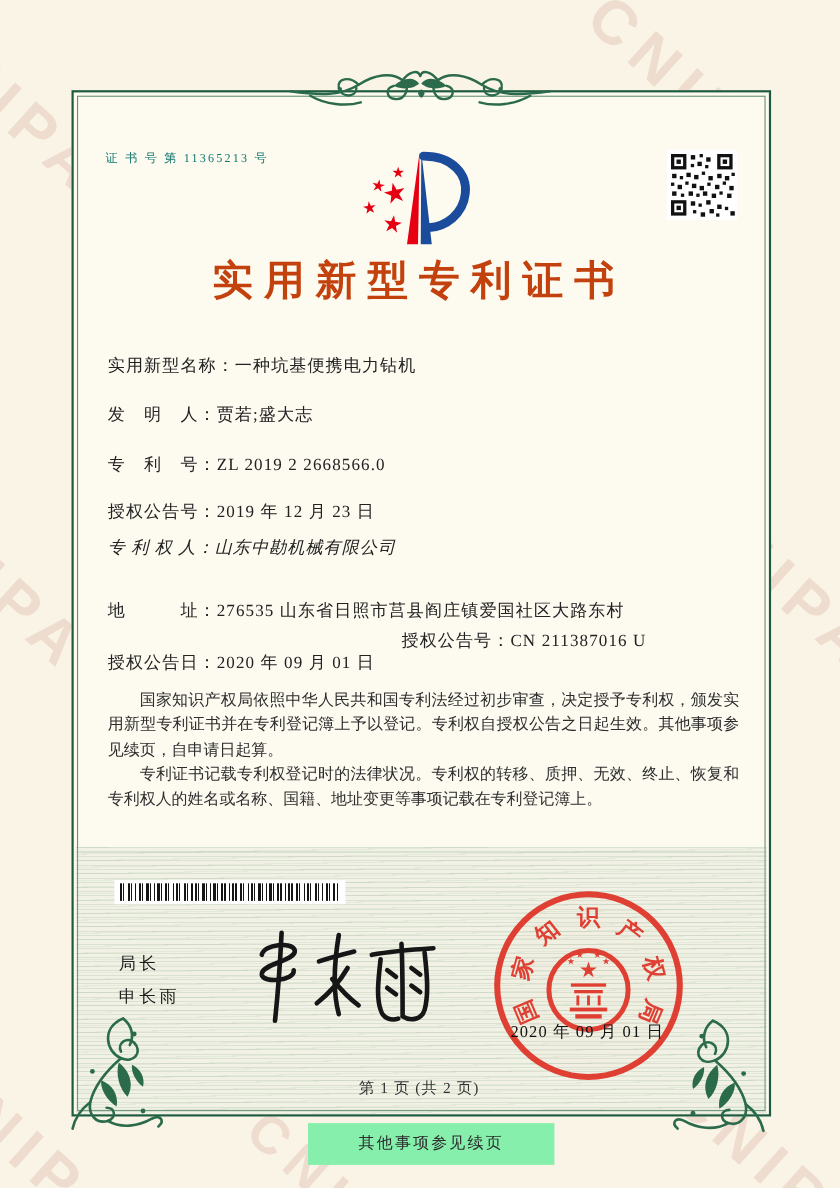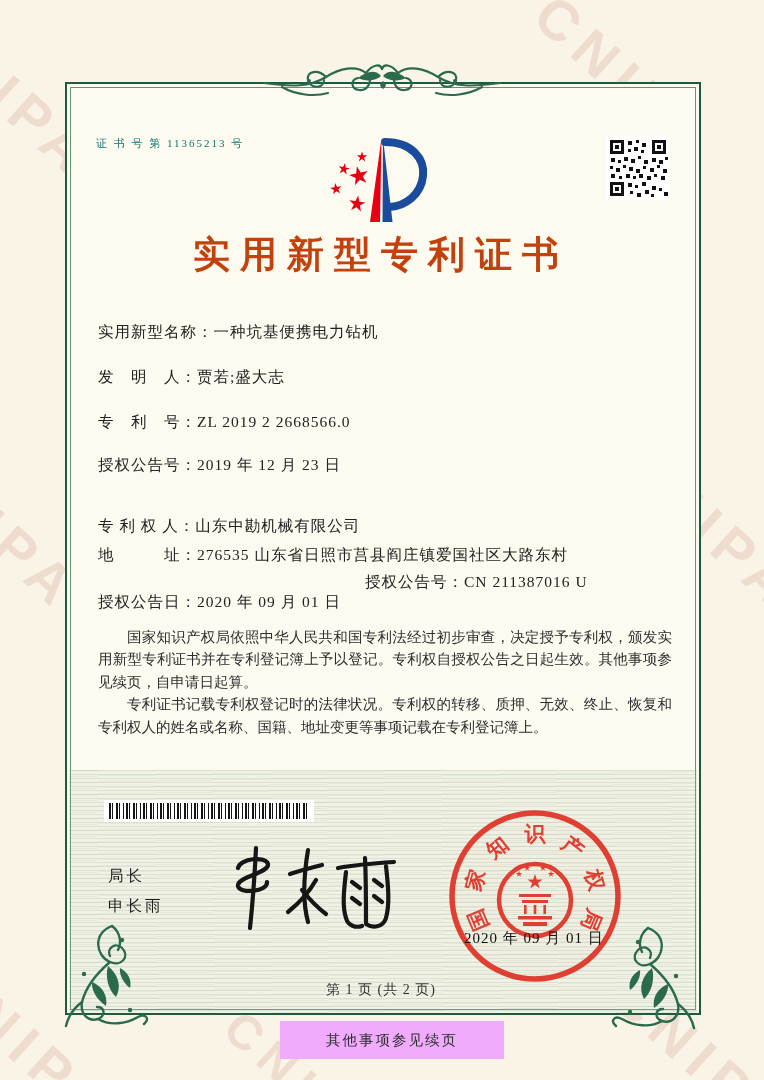--- a/index.html
+++ b/index.html
@@ -29,21 +29,21 @@
   .body-text p{margin:0;text-indent:2em;}
   .barcode-box{left:104px;top:800px;width:210px;height:22px;background:#fff;padding:0;}
   .barcode{position:absolute;left:5px;top:3px;width:200px;height:16px;
     background:repeating-linear-gradient(90deg,
       #141414 0 2px,#fff 2px 3px,#141414 3px 4px,#fff 4px 7px,
       #141414 7px 9px,#fff 9px 10px,#141414 10px 11px,#fff 11px 14px,
       #141414 14px 15px,#fff 15px 17px);}
   .signer{left:108px;font-size:15.5px;letter-spacing:3px;color:#1d1d1d;}
   .pageinfo{left:65px;top:981px;width:632px;text-align:center;font-size:14px;
             letter-spacing:1px;color:#333;}
-  .note-box{left:280px;top:1021px;width:224px;height:38px;background:#f0abfc;
+  .note-box{left:280px;top:1021px;width:224px;height:38px;background:#86efac;
             text-align:center;line-height:38px;font-size:14.5px;letter-spacing:2px;color:#2d2d2d;}
   .seal-date{left:464px;top:929px;font-size:15px;letter-spacing:1px;color:#121212;z-index:9;}
   svg{display:block;}
 </style>
 </head>
 <body>
 
 <div class="page">
 
   <div class="wm" style="left:-55px;top:-5px;">CNIPA</div>
@@ -199,21 +199,21 @@
   </div>
   <div class="abs row" style="top:367px;">
     <span class="lbl">发　明　人：</span><span class="val">贾若;盛大志</span>
   </div>
   <div class="abs row" style="top:412px;">
     <span class="lbl">专　利　号：</span><span class="val">ZL 2019 2 2668566.0</span>
   </div>
   <div class="abs row" style="top:455px;">
     <span class="lbl">授权公告号：</span><span class="val">2019 年 12 月 23 日</span>
   </div>
-  <div class="abs row" style="top:516px;">
+  <div class="abs row" style="top:488px;font-style:italic;">
     <span class="lbl">专 利 权 人：</span><span class="val">山东中勘机械有限公司</span>
   </div>
   <div class="abs row" style="top:545px;">
     <span class="lbl">地　　　址：</span><span class="val">276535 山东省日照市莒县阎庄镇爱国社区大路东村</span>
   </div>
   <div class="abs row" style="top:592px;">
     <span class="lbl">授权公告日：</span><span class="val">2020 年 09 月 01 日</span>
   </div>
   <div class="abs row" style="top:572px;left:365px;">
     <span class="lbl">授权公告号：</span><span class="val">CN 211387016 U</span>

